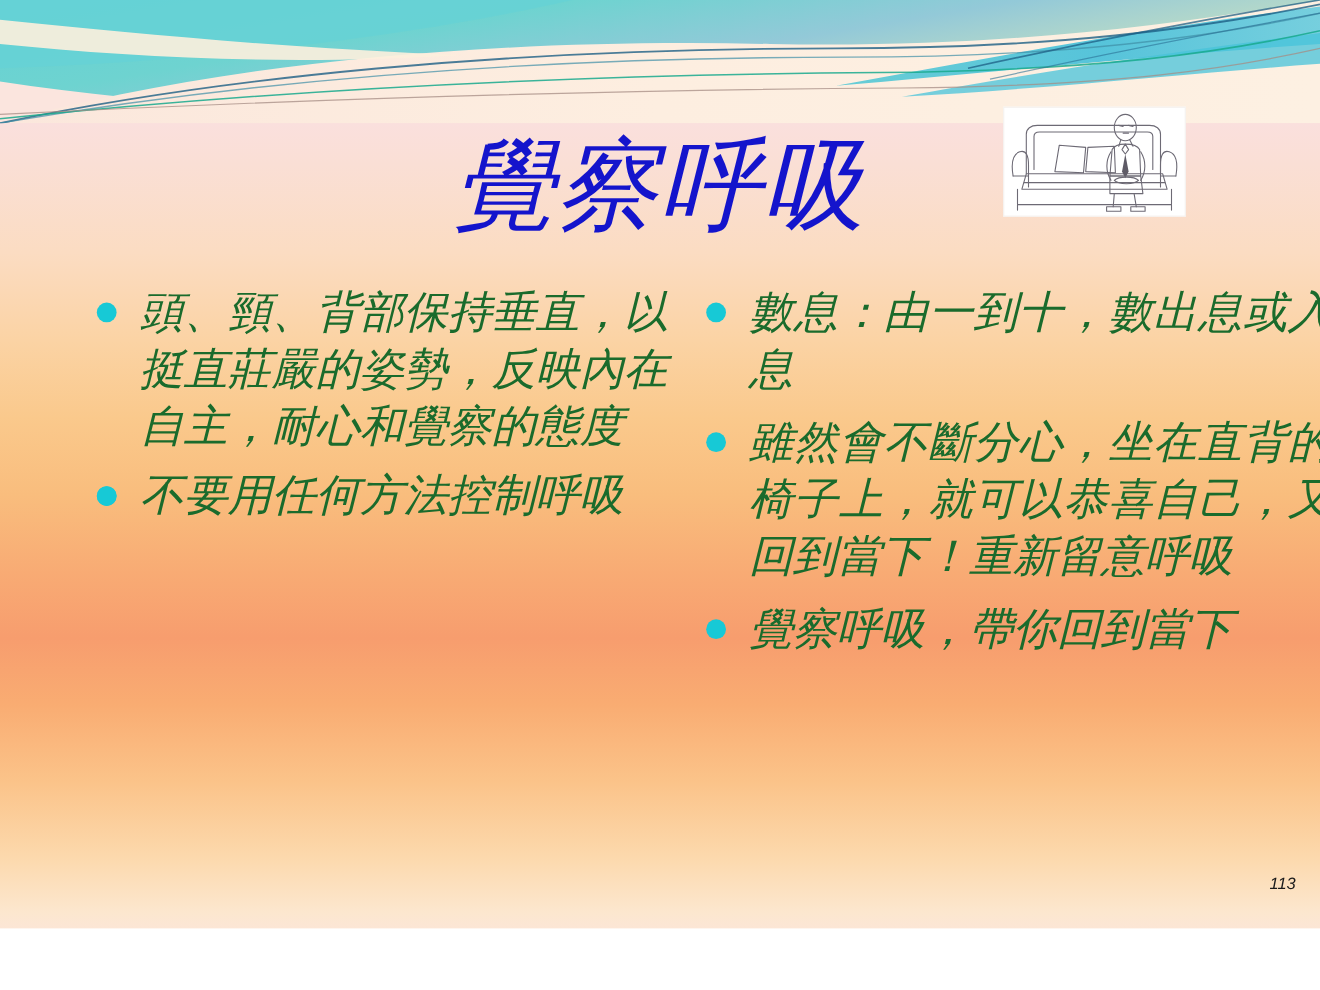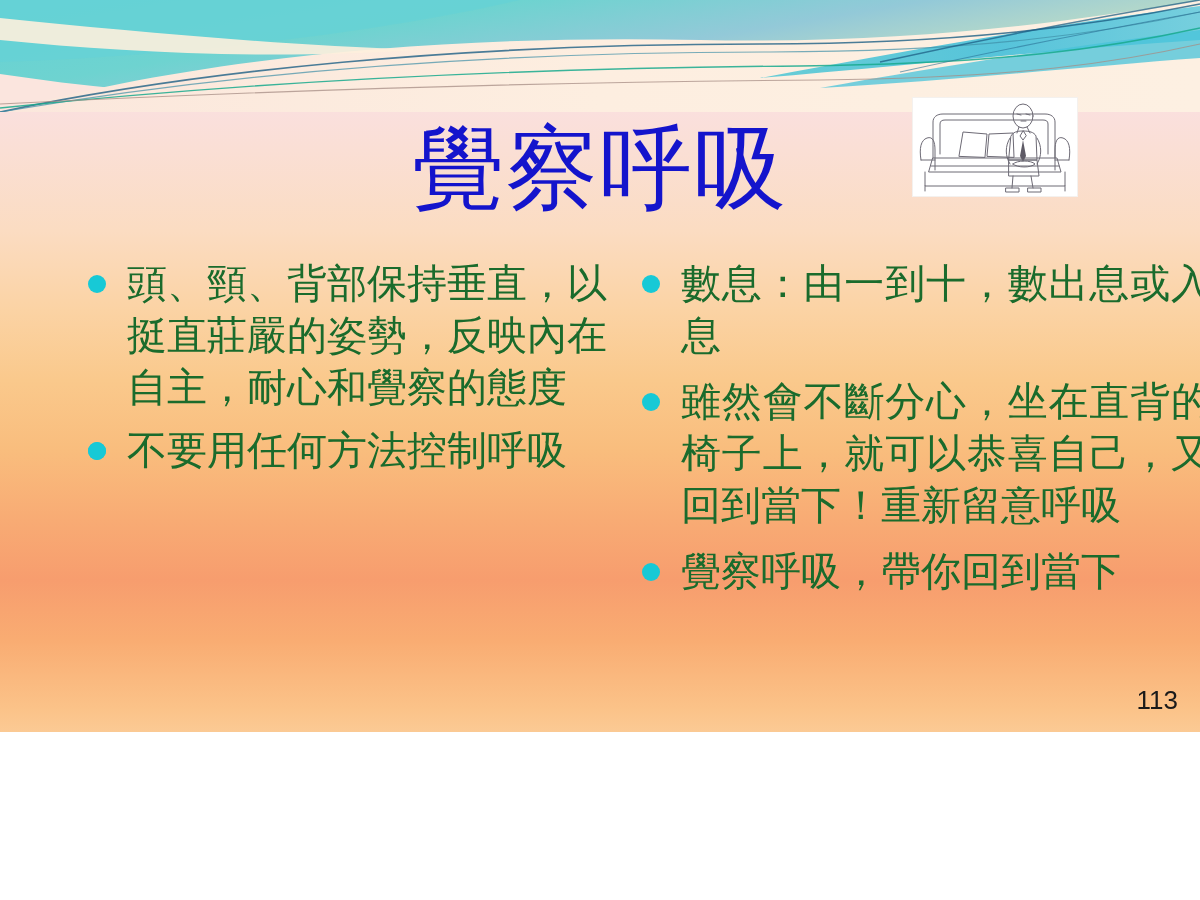--- a/index.html
+++ b/index.html
@@ -11,41 +11,42 @@
     width: 1200px;
     height: 900px;
     overflow: hidden;
     font-family: "Liberation Serif", "DejaVu Serif", serif;
   }
 
   
   .slide {
     position: relative;
     width: 1200px;
-    height: 732px;
+    height: 844px;
     overflow: hidden;
     background: linear-gradient(
         to bottom,
         #fde9f0 0px,
         #fbe3ea 40px,
         #fae0e2 90px,
         #fadfd5 150px,
         #fbdcc2 230px,
         #fbd3a4 310px,
         #fac98c 380px,
         #f9bd7d 450px,
         #f8ab74 520px,
         #f79d6e 580px,
         #f9ac72 640px,
         #fbc389 710px,
         #fcd9ad 780px,
         #fce7cf 830px,
         #fbe4e0 865px,
         #fae2ec 900px
     );
+    font-style: italic;
   }
 
   
   .banner {
     position: absolute;
     left: 0;
     top: 0;
     width: 1200px;
     height: 112px;
     overflow: hidden;
@@ -122,23 +123,23 @@
     height: 18px;
     border-radius: 50%;
     background: #17c9d6;
   }
   .col-right ul.bullets li { margin-bottom: 14px; }
 
   
   .page-number {
     position: absolute;
     right: 22px;
-    bottom: 16px;
+    bottom: 32px;
     color: #1a1a1a;
-    font-size: 26px;
+    font-size: 15px;
     font-family: "Liberation Sans", sans-serif;
   }
 </style>
 </head>
 <body>
 
 <div class="slide">
 
   <div class="banner">
     <svg width="1200" height="112" viewBox="0 0 1200 112" xmlns="http://www.w3.org/2000/svg" aria-hidden="true">

